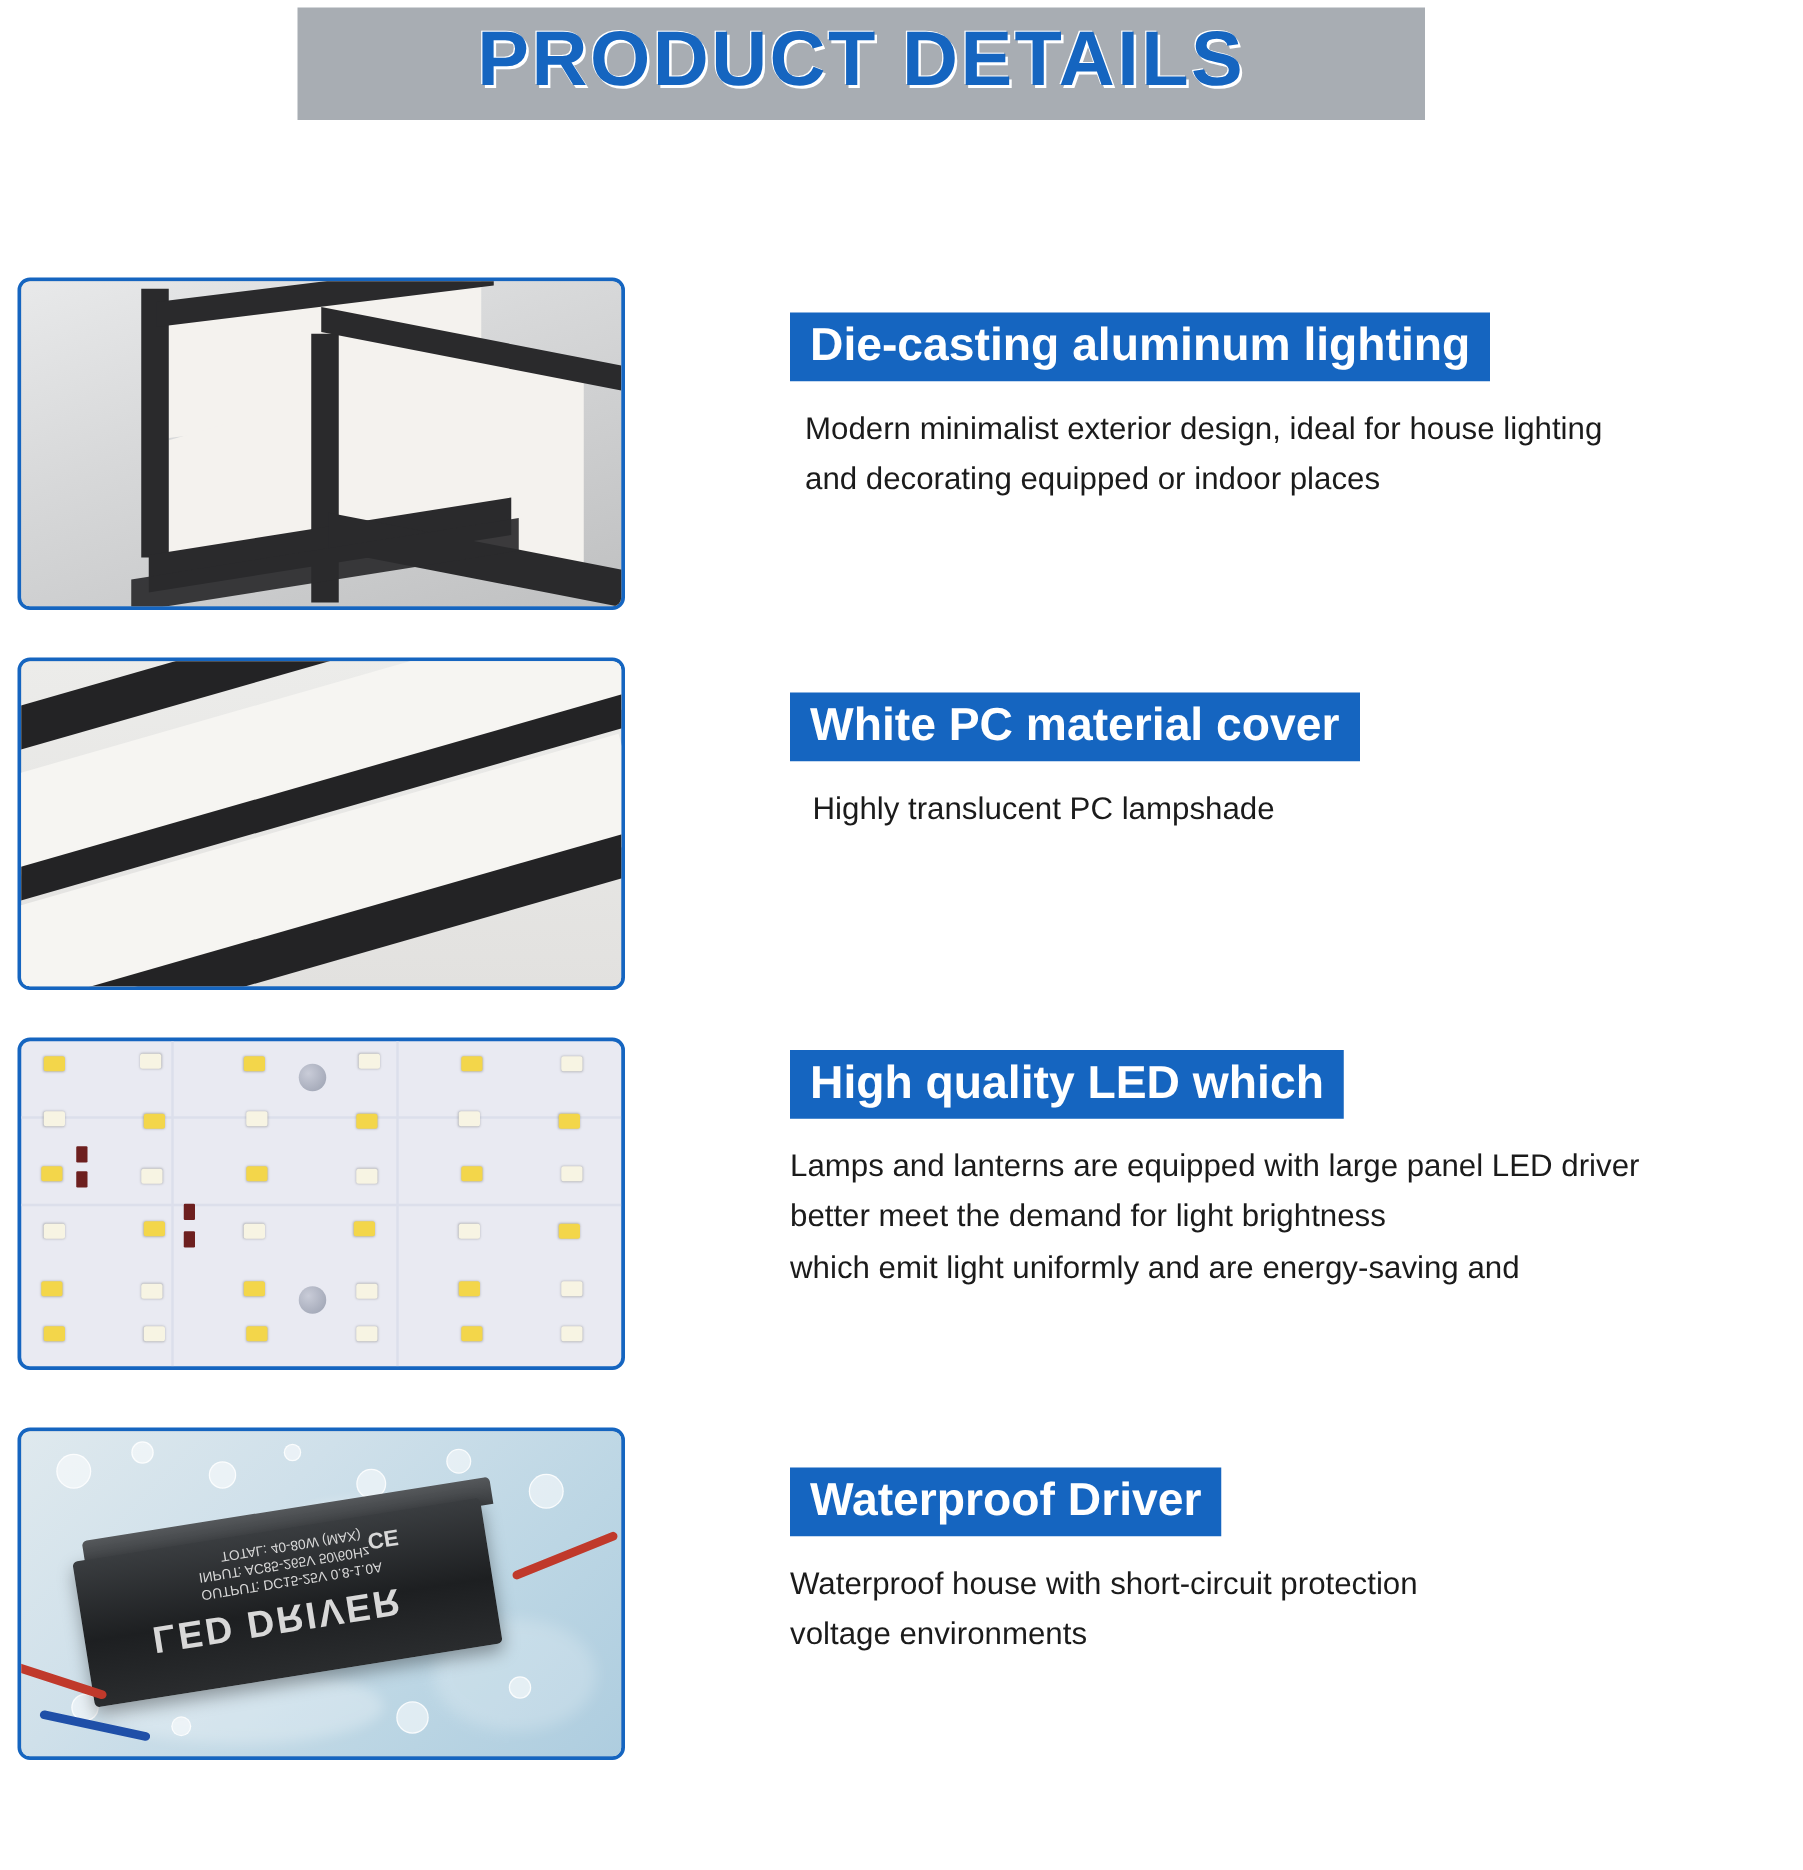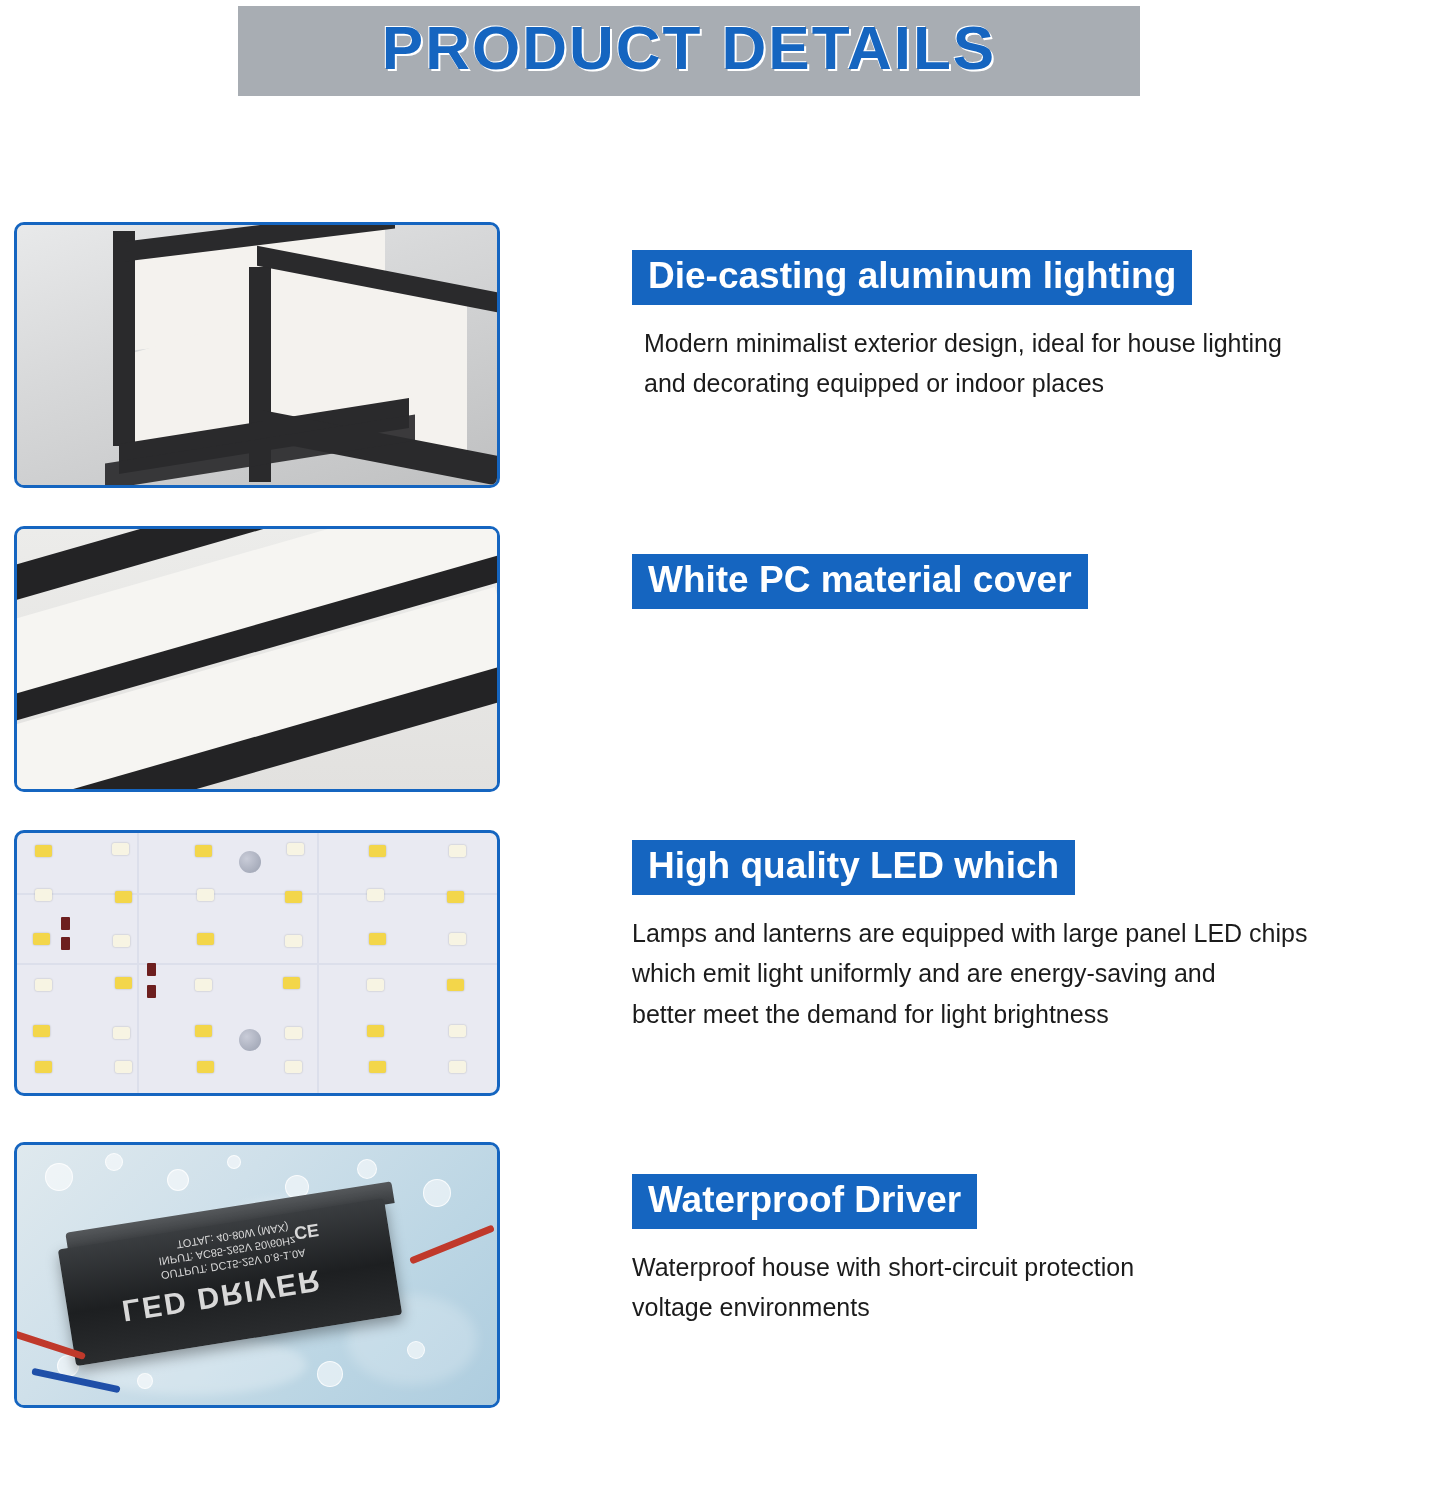--- a/index.html
+++ b/index.html
@@ -198,20 +198,21 @@
     <div class="img2-bar" style="left:-20px;top:22px;width:520px;height:84px;transform:rotate(-16deg);"></div>
     <div class="img2-dark" style="left:-20px;top:96px;width:520px;height:26px;transform:rotate(-16deg);"></div>
     <div class="img2-bar" style="left:-20px;top:128px;width:520px;height:88px;transform:rotate(-16deg);"></div>
     <div class="img2-dark" style="left:-30px;top:208px;width:540px;height:34px;transform:rotate(-16deg);"></div>
     <div class="img2-dark" style="left:-40px;top:-30px;width:540px;height:34px;transform:rotate(-16deg);"></div>
   </div>
 
   <div class="text-col" style="top:28px;">
     <div class="heading">White PC material cover</div>
     <div class="body-block">
+      <div class="body-line indent-2">Highly translucent PC lampshade</div>
     </div>
   </div>
 </div>
 
 <div class="row" style="top:830px;height:280px;">
 
   <div class="thumb img3" style="top:0px;">
     <div class="trace" style="left:0;top:60px;width:480px;height:2px;"></div>
     <div class="trace" style="left:0;top:130px;width:480px;height:2px;"></div>
     <div class="trace" style="left:120px;top:0;width:2px;height:260px;"></div>
@@ -264,23 +265,23 @@
 
     <div class="res" style="left:44px;top:84px;"></div>
     <div class="res" style="left:44px;top:104px;"></div>
     <div class="res" style="left:130px;top:130px;"></div>
     <div class="res" style="left:130px;top:152px;"></div>
   </div>
 
   <div class="text-col" style="top:10px;">
     <div class="heading">High quality LED which</div>
     <div class="body-block">
-      <div class="body-line">Lamps and lanterns are equipped with large panel LED chips</div>
+      <div class="body-line">Lamps and lanterns are equipped with large panel LED driver</div>
+      <div class="body-line">better meet the demand for light brightness</div>
       <div class="body-line">which emit light uniformly and are energy-saving and</div>
-      <div class="body-line">better meet the demand for light brightness</div>
     </div>
   </div>
 </div>
 
 <div class="row" style="top:1142px;height:300px;">
 
   <div class="thumb img4" style="top:0px;">
     <div class="img4-bg"></div>
 
     <div class="bubble" style="left:28px;top:18px;width:26px;height:26px;"></div>

